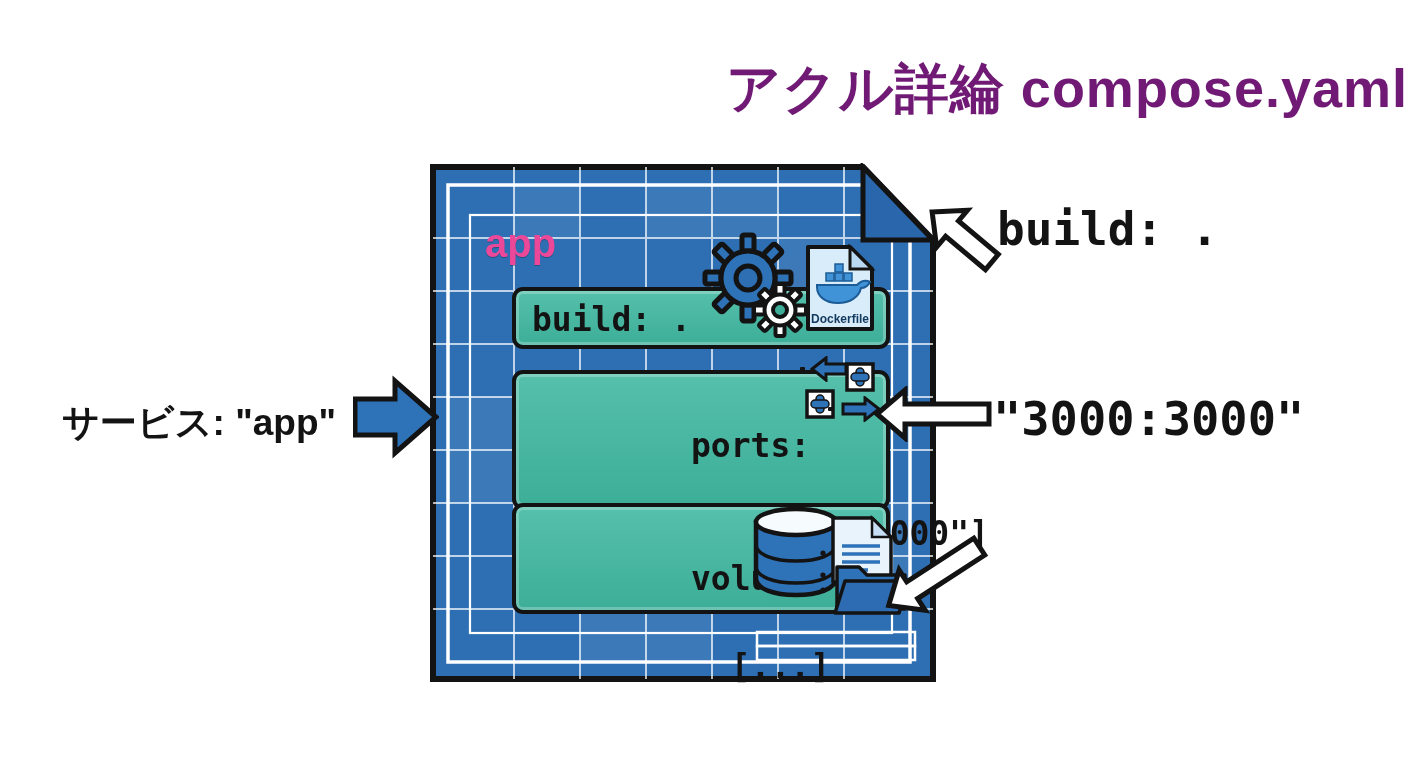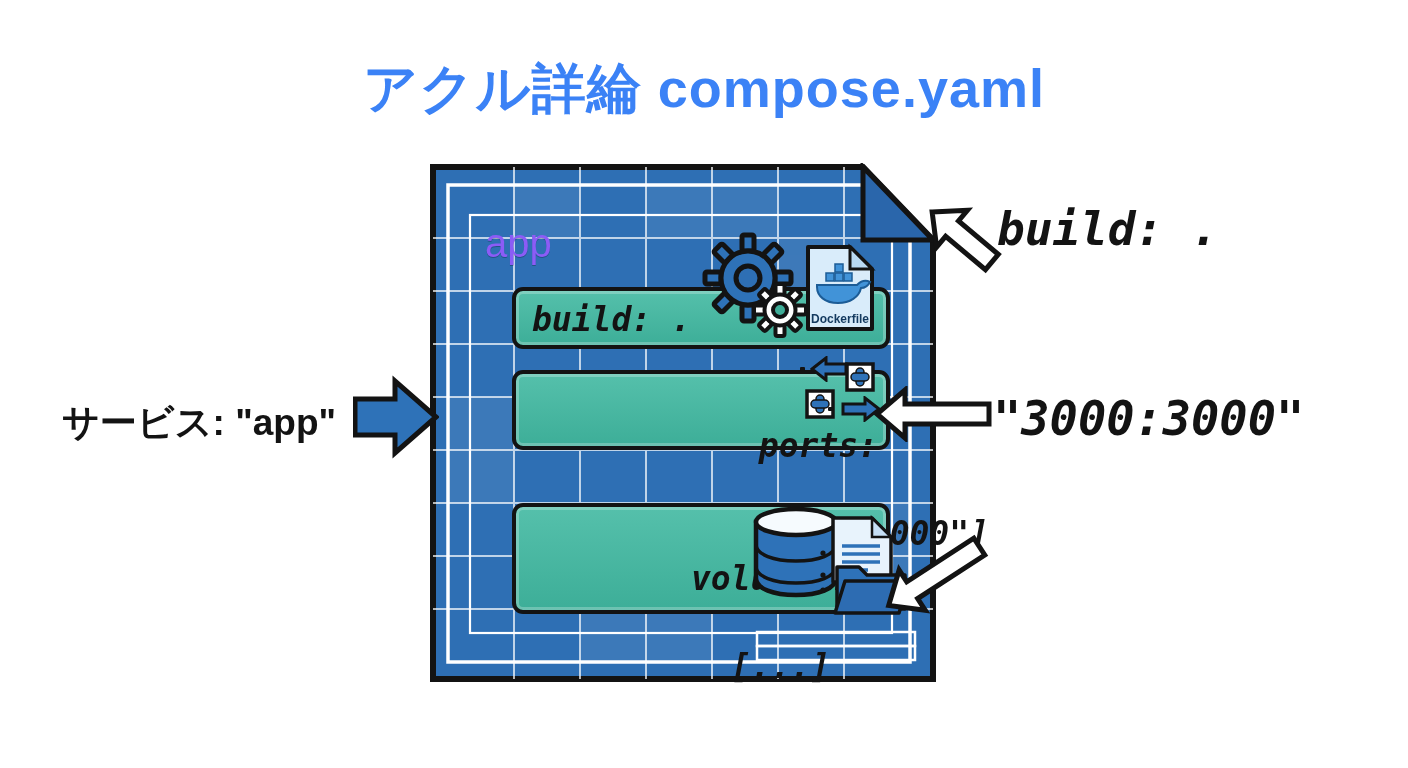--- a/index.html
+++ b/index.html
@@ -1,47 +1,47 @@
 <!DOCTYPE html>
 <html><head>
 <meta charset="utf-8">
 <style>
   * { margin:0; padding:0; box-sizing:border-box; }
   html,body { background:#ffffff; }
   .stage {
     position:relative; width:1408px; height:768px; overflow:hidden;
     background:#ffffff; font-family:"Liberation Sans", sans-serif;
   }
-  .mono { font-family:"DejaVu Sans Mono", monospace;font-style:italic; }
+  .mono { font-family:"DejaVu Sans Mono", monospace; }
 
   .title {
     position:absolute; top:58px; left:0; width:100%;
-    text-align:center; font-size:54px; line-height:60px; font-weight:bold;
-    color:#3b82f6; letter-spacing:1px;
+    text-align:right; font-size:54px; line-height:60px; font-weight:bold;
+    color:#701a75; letter-spacing:1px;
   }
 
   
   .doc { position:absolute; left:430px; top:163px; width:508px; height:520px; }
   .doc svg.page { position:absolute; left:0; top:0; z-index:1; }
 
   .app-label {
     position:absolute; left:55px; top:58px; z-index:2;
-    font-size:40px; font-weight:normal; color:#8b5cf6;
+    font-size:40px; font-weight:bold; color:#ec4899;
     text-shadow:0 1px 0 rgba(0,0,0,.25);
   }
 
   .yaml-box {
     position:absolute; z-index:3;
     border:4px solid #131313; border-radius:11px;
     background:linear-gradient(180deg,#55c0ab 0%, #41b09a 55%, #3aa democratic991 100%);
     background:linear-gradient(180deg,#55c0ab, #3dae98);
     box-shadow: inset 0 0 0 3px rgba(255,255,255,0.25);
   }
   .yaml-box.build   { left:82px; top:124px; width:378px; height:62px; }
-  .yaml-box.ports   { left:82px; top:207px; width:378px; height:80px;text-align:right; }
+  .yaml-box.ports   { left:82px; top:207px; width:378px; height:140px; }
   .yaml-box.volumes { left:82px; top:340px; width:378px; height:111px; }
 
   .yaml-code {
     position:absolute; left:16px; top:6px; right:8px;
     font-size:33px; line-height:44px; font-weight:bold; color:#131313;
     white-space:pre;
   }
   .yaml-box.build .yaml-code { top:7px; }
 
   .icon { position:absolute; z-index:4; }

